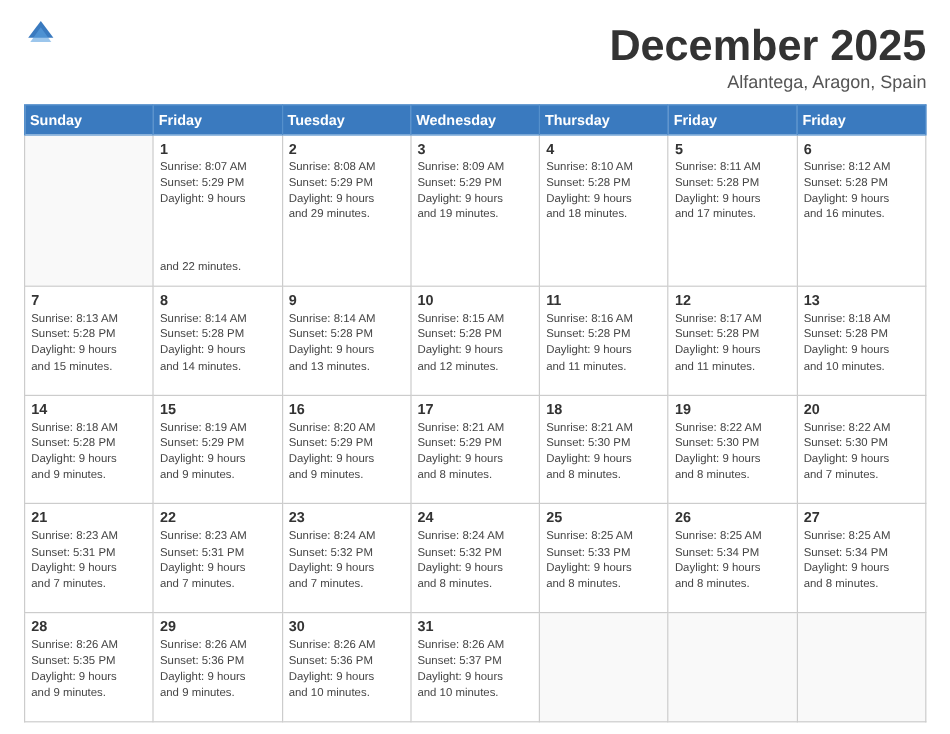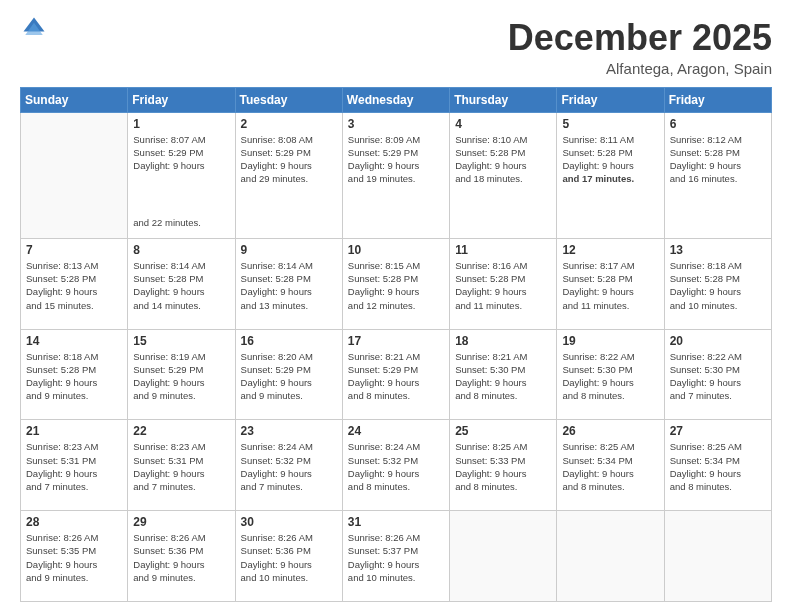--- a/index.html
+++ b/index.html
@@ -165,21 +165,21 @@
               <span style="display: block;">Daylight: 9 hours</span>
               <span style="display: block;">and 18 minutes.</span>
             </div>
           </td>
           <td>
             <span class="day-num">5</span>
             <div class="day-info">
               <span style="display: block;">Sunrise: 8:11 AM</span>
               <span style="display: block;">Sunset: 5:28 PM</span>
               <span style="display: block;">Daylight: 9 hours</span>
-              <span style="display: block; font-weight: bold;">and 17 minutes.</span>
+              <span style="display: block;">and 17 minutes.</span>
             </div>
           </td>
           <td>
             <span class="day-num">6</span>
             <div class="day-info">
               <span style="display: block;">Sunrise: 8:12 AM</span>
               <span style="display: block;">Sunset: 5:28 PM</span>
               <span style="display: block;">Daylight: 9 hours</span>
               <span style="display: block;">and 16 minutes.</span>
             </div>

